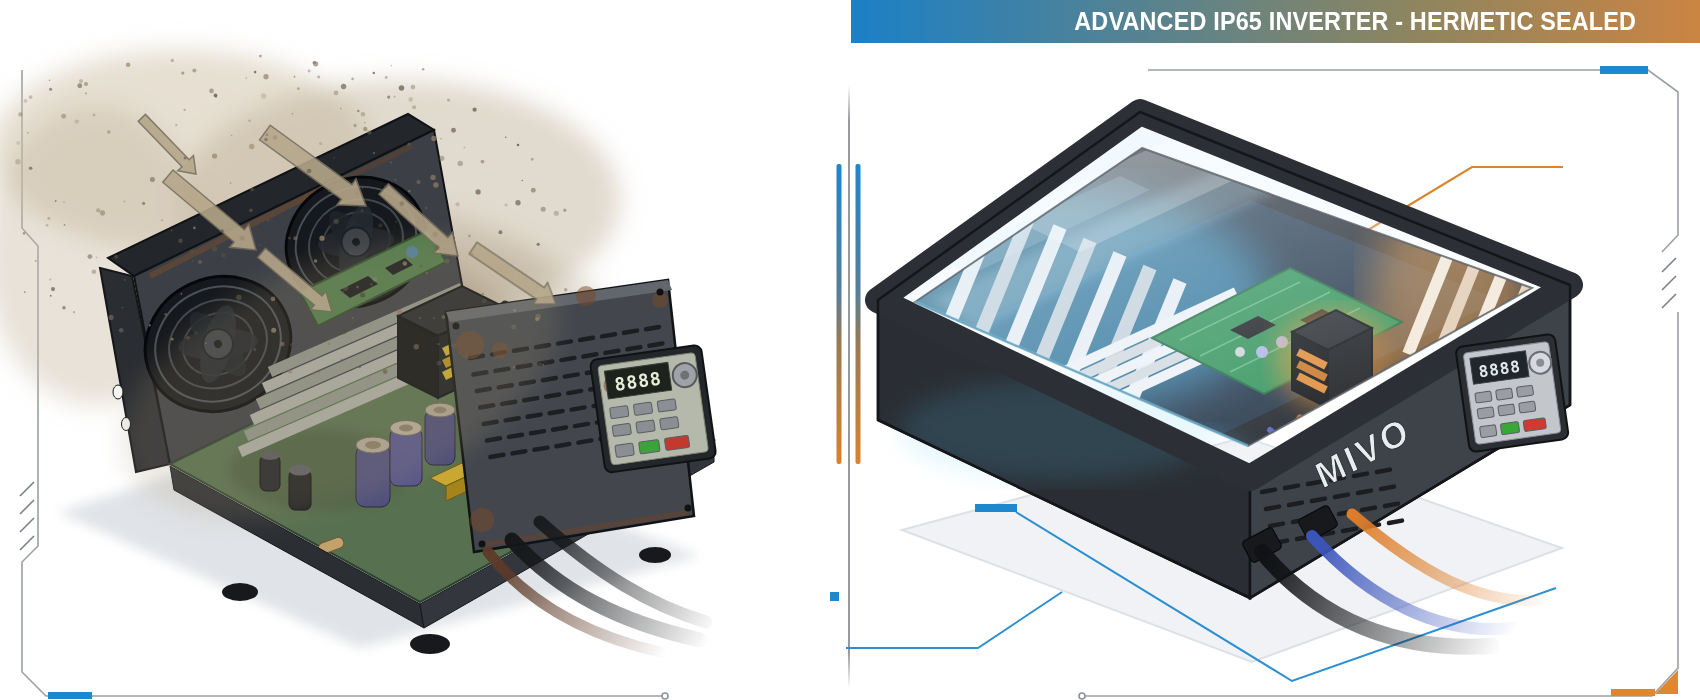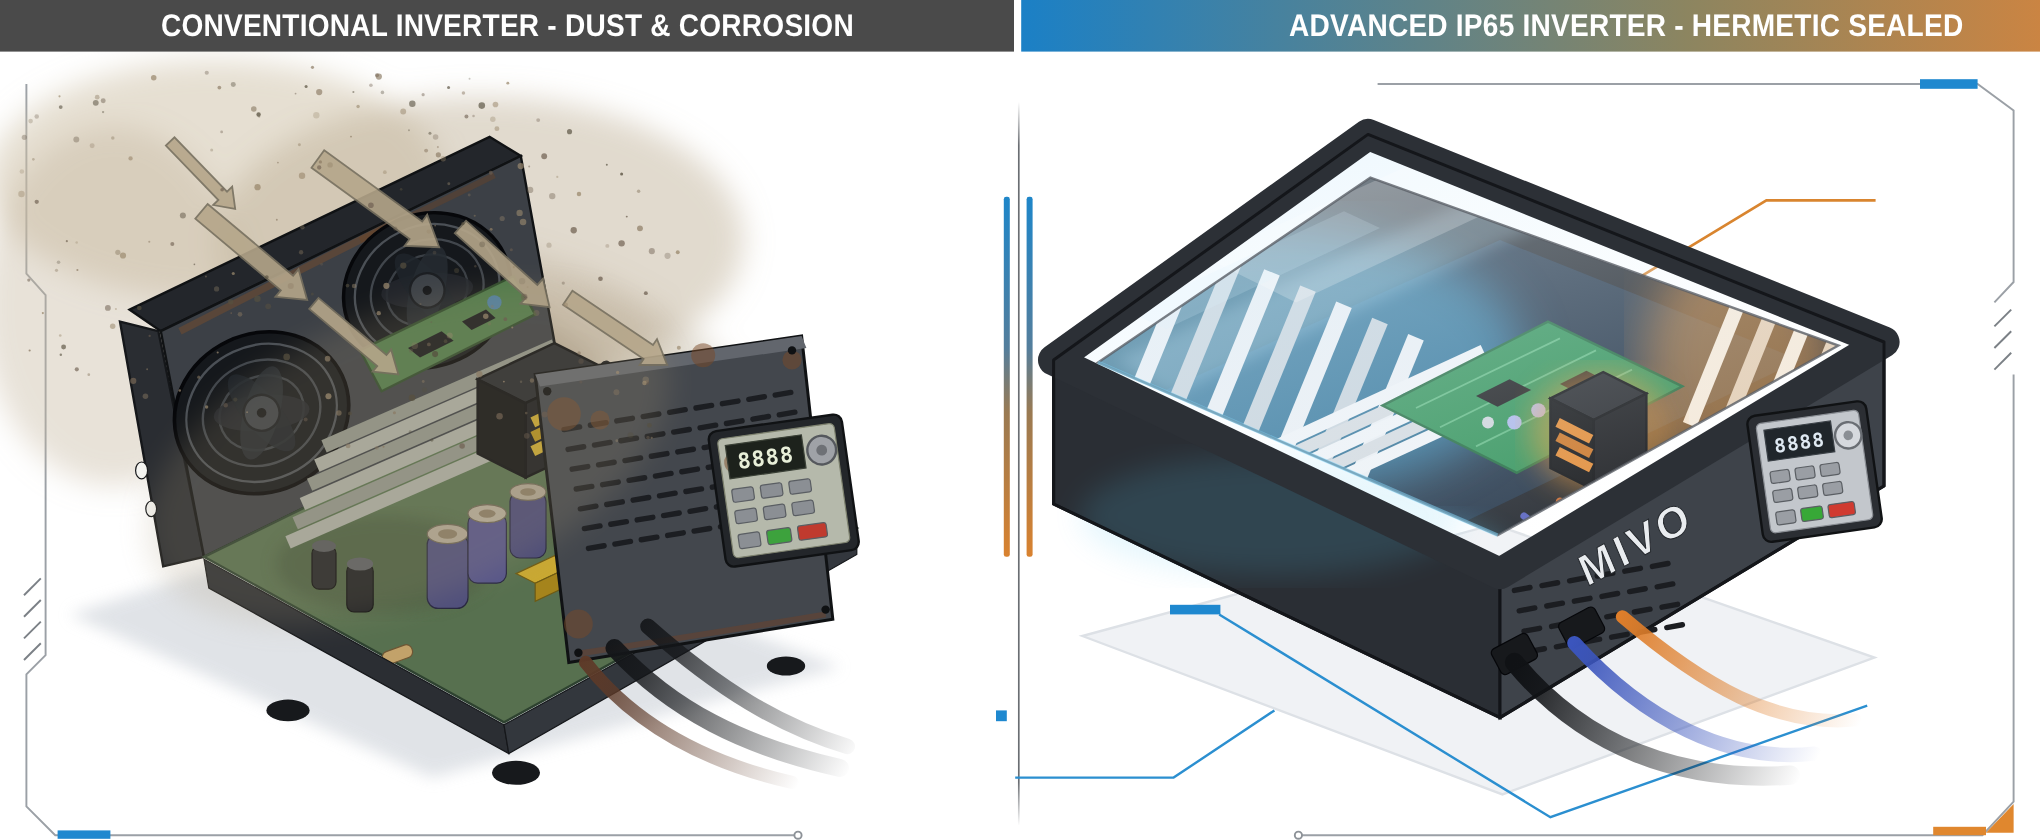--- a/index.html
+++ b/index.html
@@ -729,20 +729,17 @@
         </g>
         <g fill="none" stroke-linecap="round">
           <path d="M 1262,552 C 1320,622 1400,652 1492,646" stroke="url(#fadeDarkR)" stroke-width="16"></path>
           <path d="M 1312,536 C 1370,600 1440,636 1512,628" stroke="url(#fadeBlueR)" stroke-width="12"></path>
           <path d="M 1352,514 C 1420,572 1480,606 1546,600" stroke="url(#fadeOrangeR)" stroke-width="11"></path>
         </g>
       </g>
     </g>
   </svg>
 
-  <div id="hdrL" class="hdr">
-    <span>CONVENTIONAL INVERTER - DUST &amp; CORROSION</span>
-  </div>
   <div id="hdrGap"></div>
   <div id="hdrR" class="hdr">
     <span>ADVANCED IP65 INVERTER - HERMETIC SEALED</span>
   </div>
 </div>
 
 </body></html>

